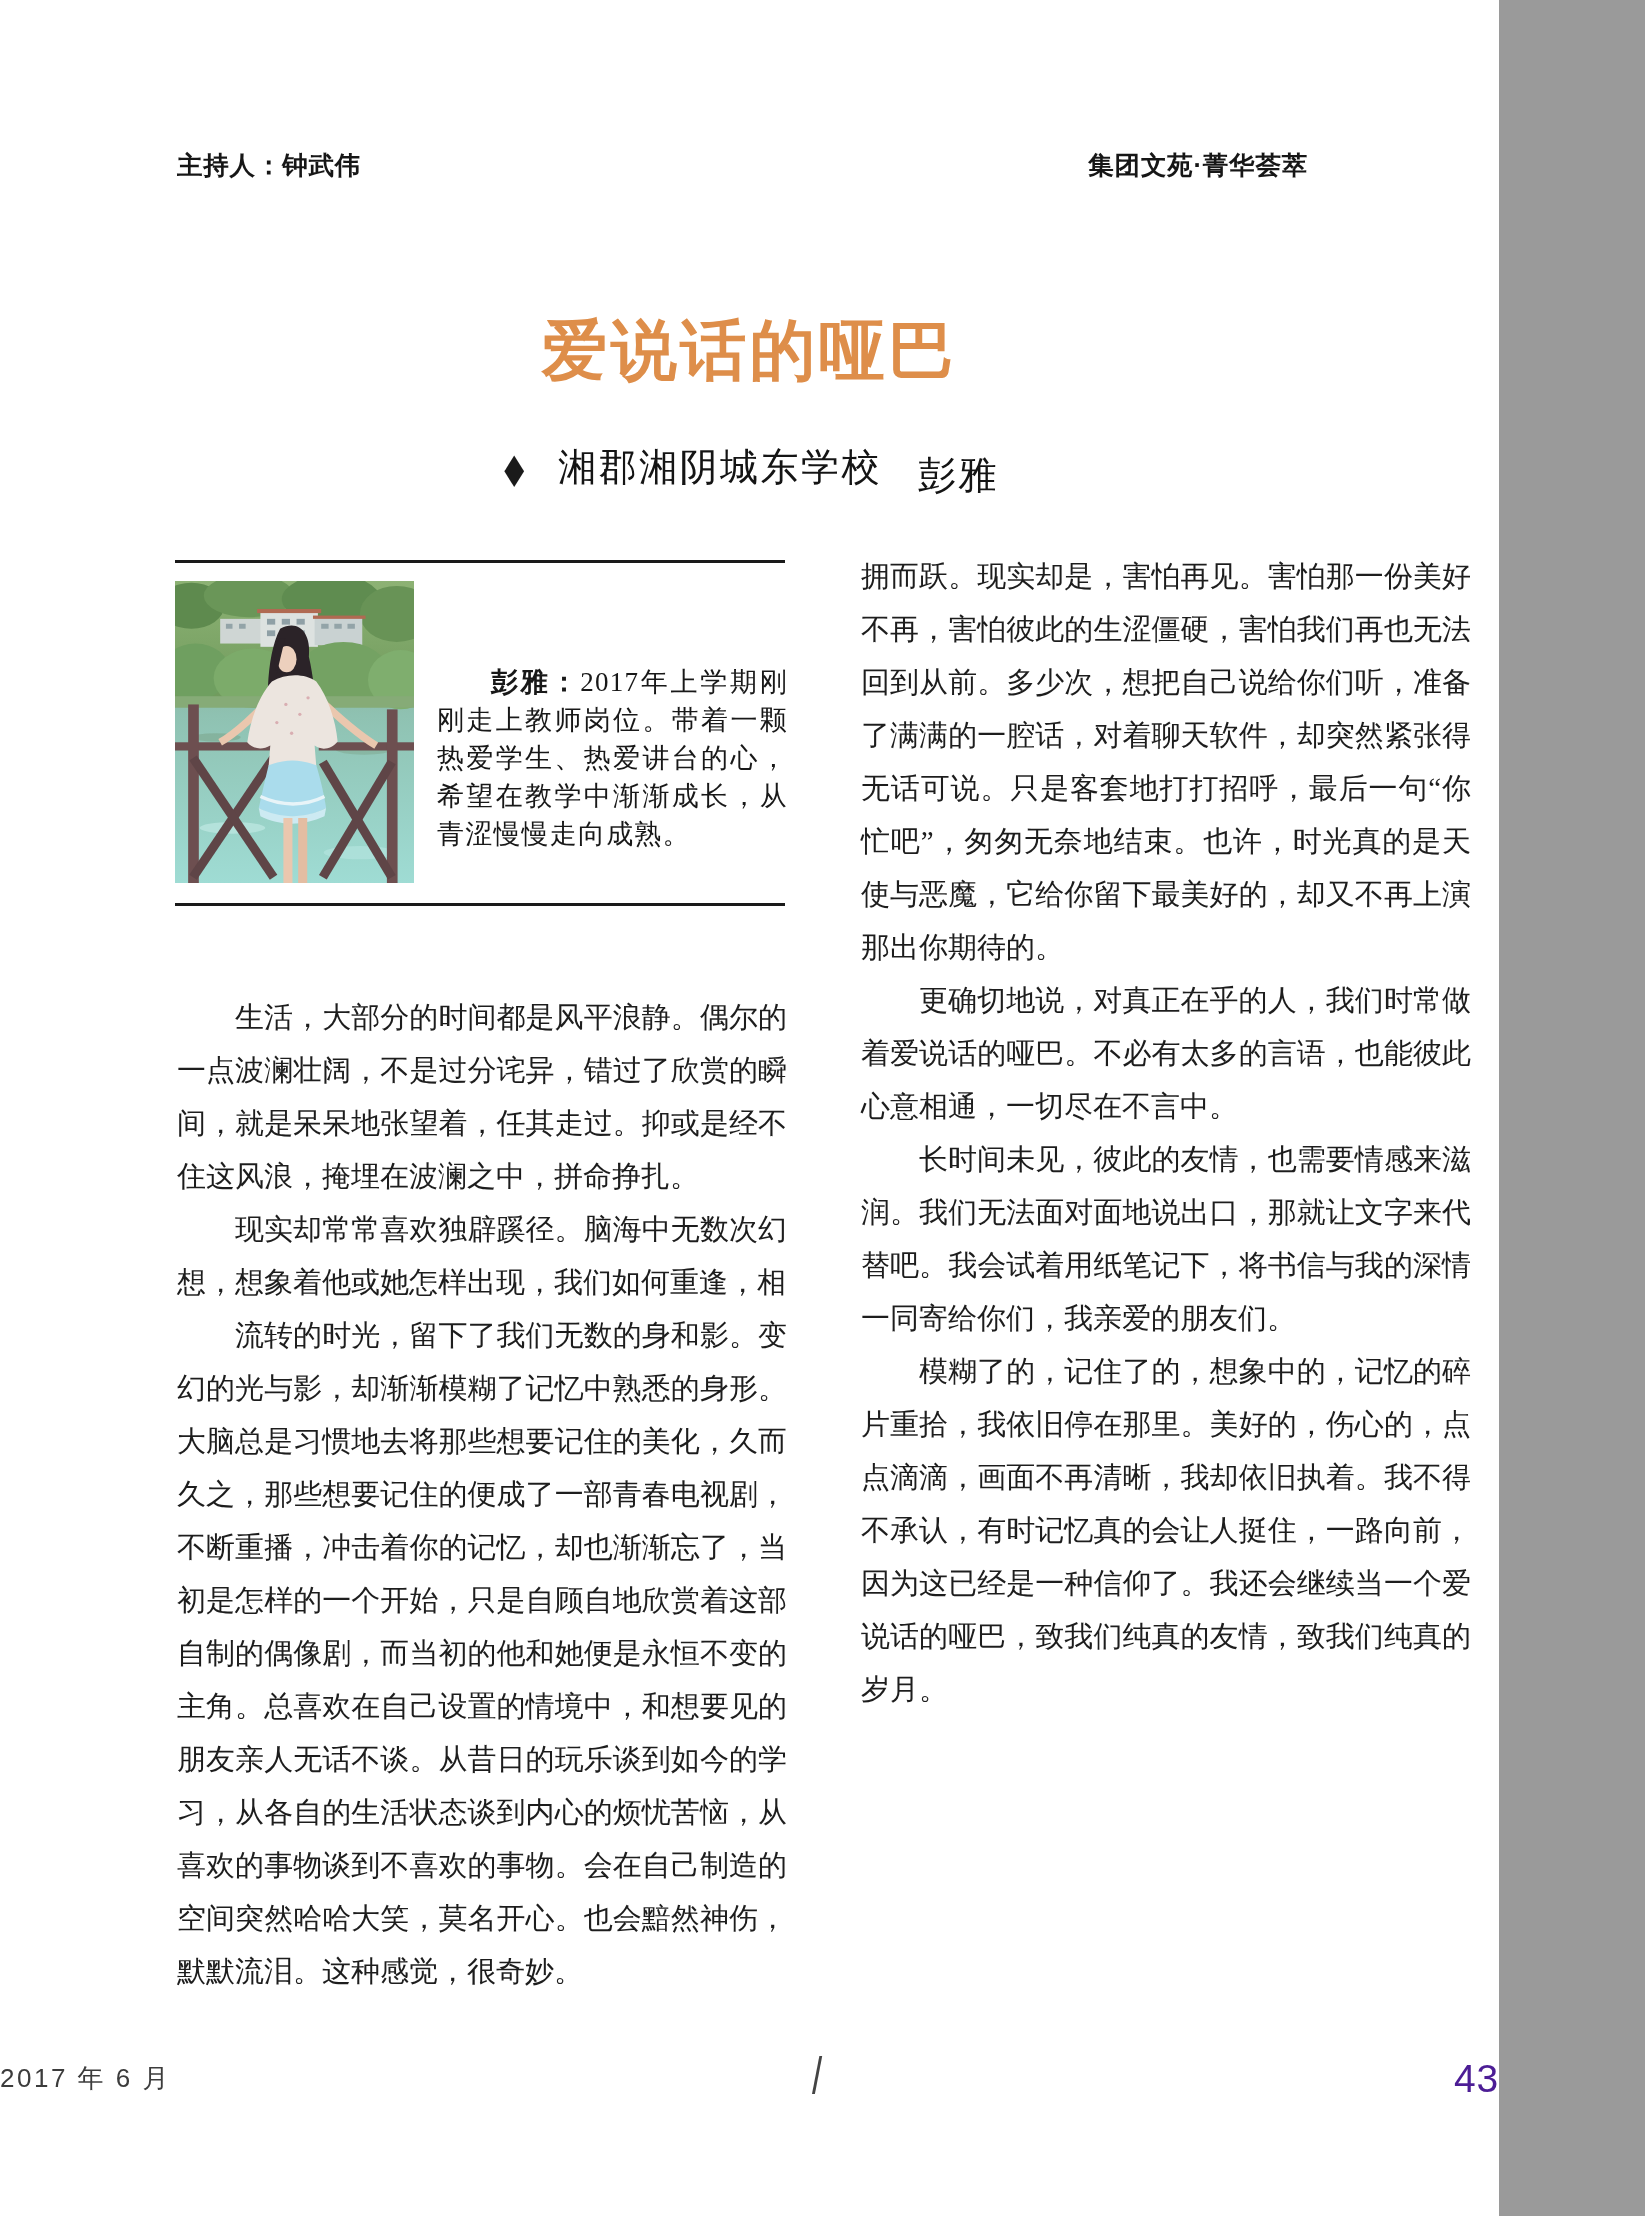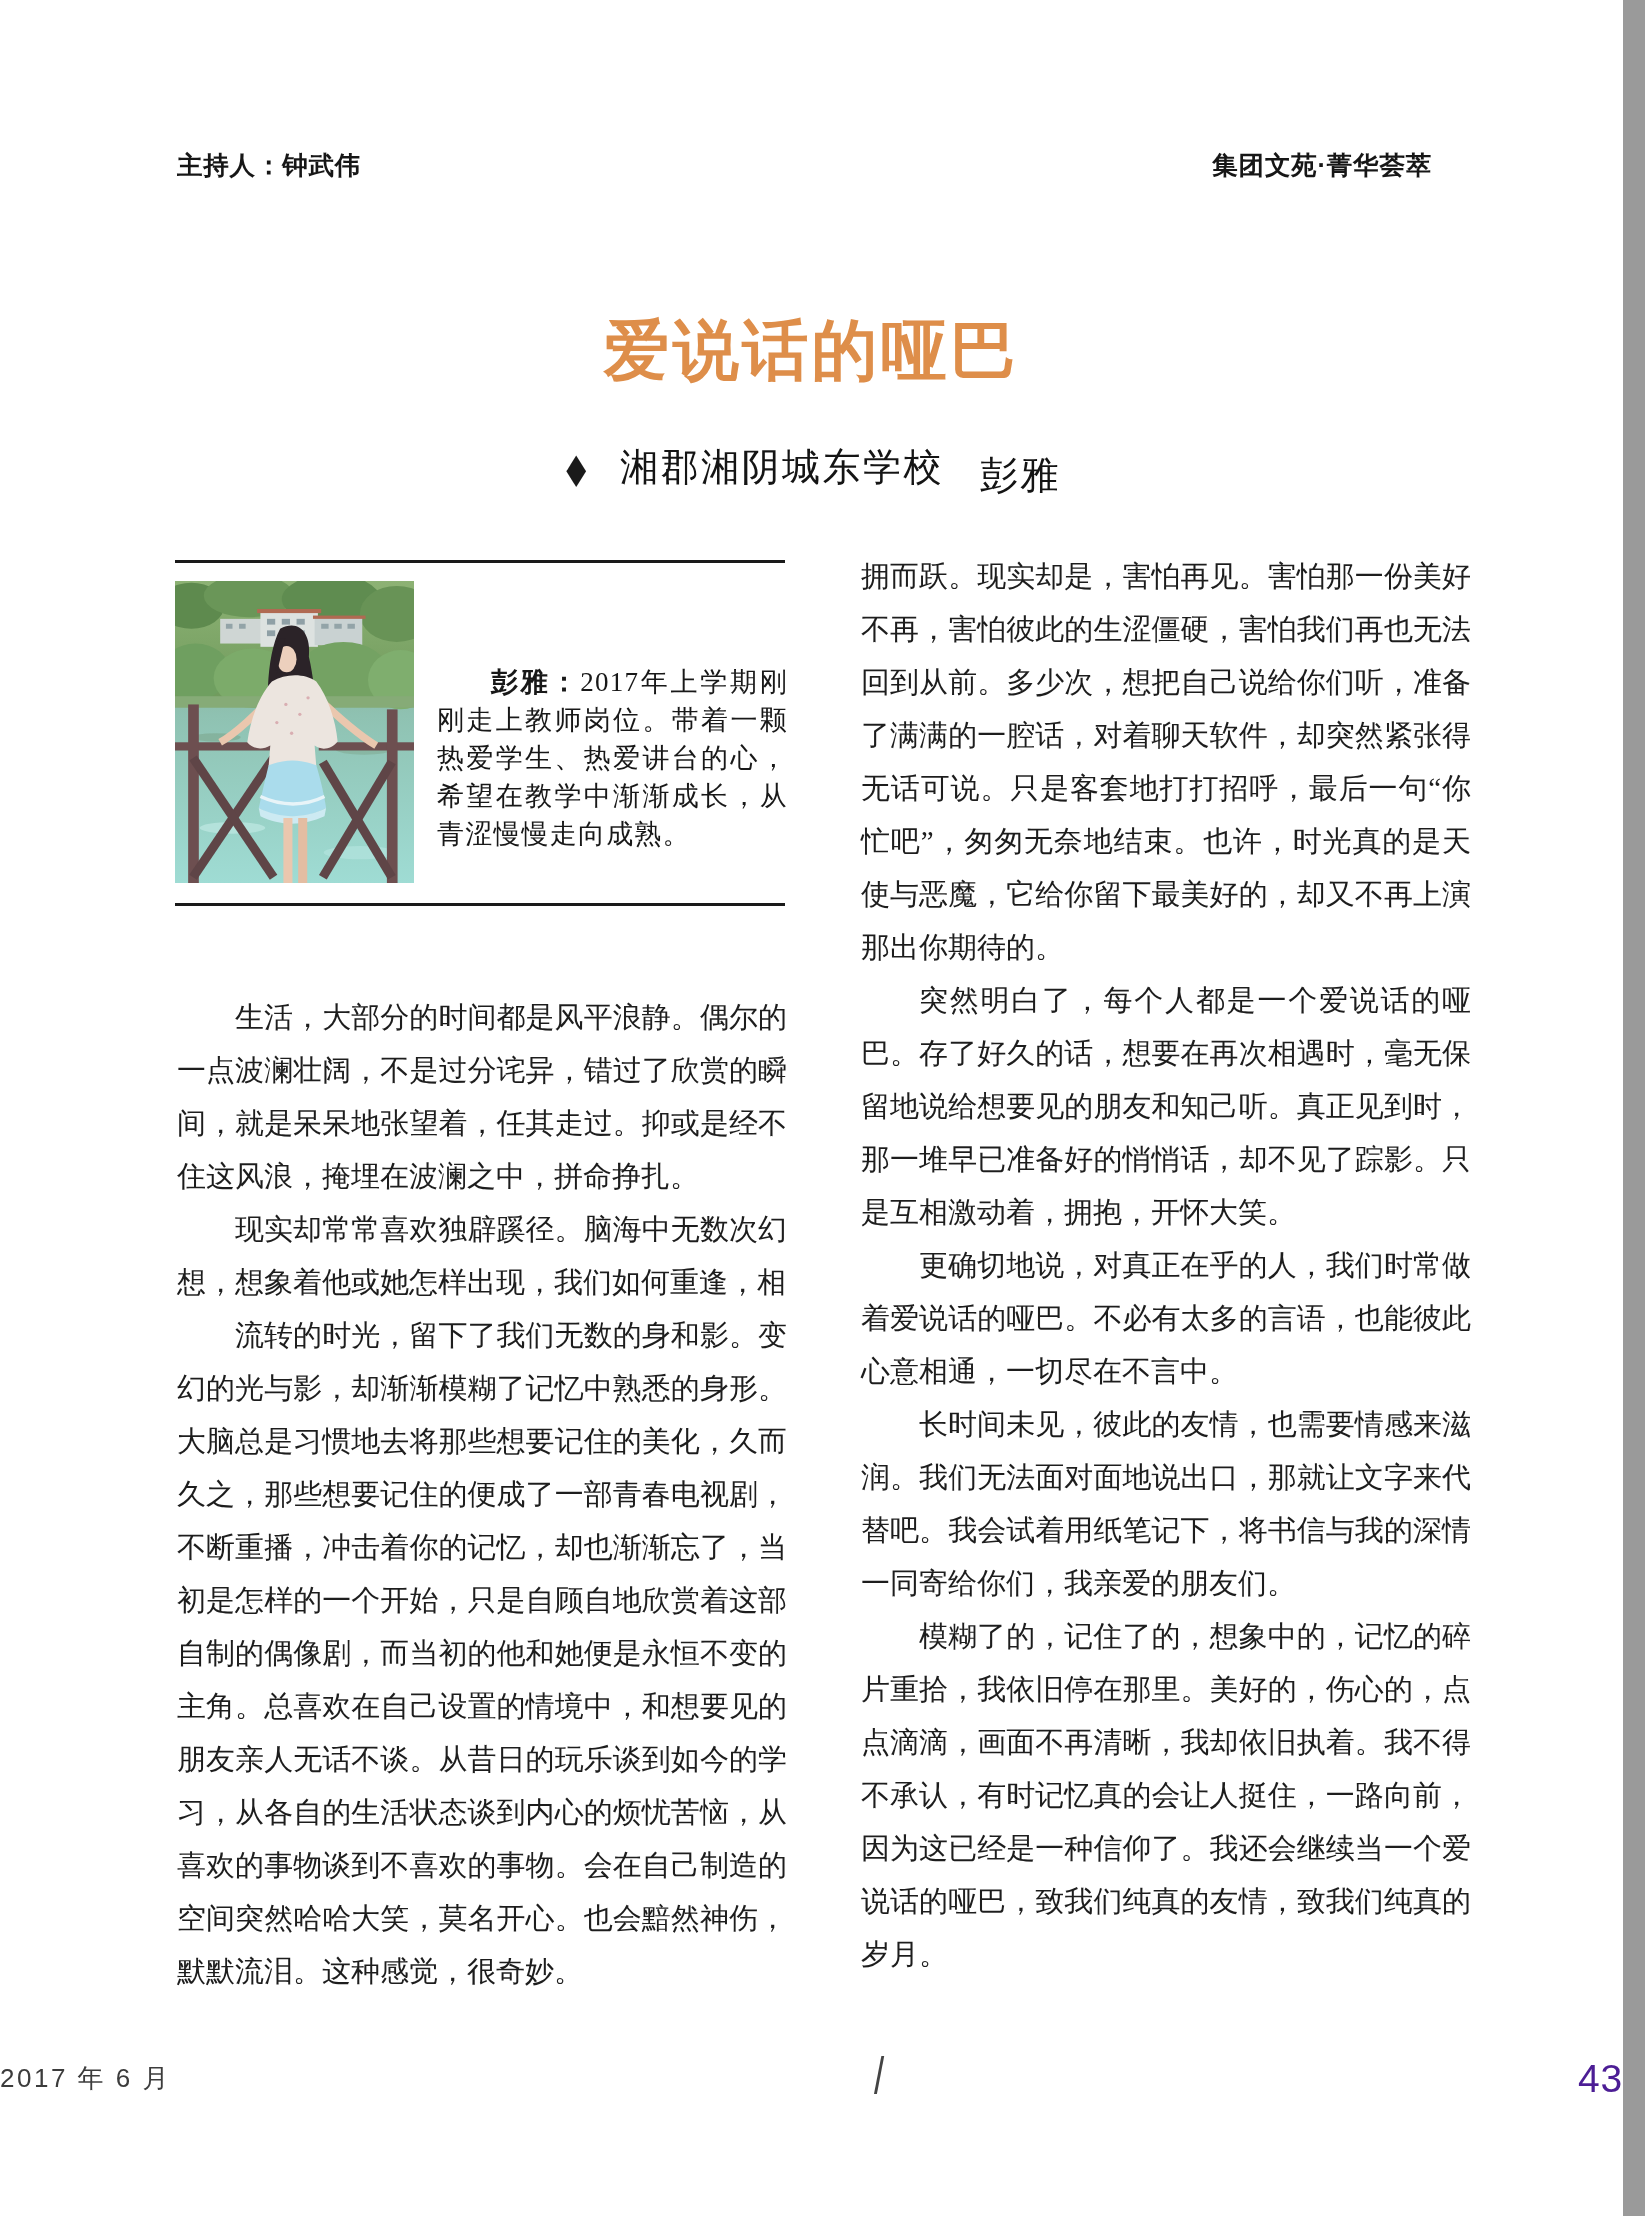--- a/index.html
+++ b/index.html
@@ -1,18 +1,18 @@
 <!DOCTYPE html>
 <html style="font-size:13px"><head>
 <meta charset="utf-8">
 <style>
   html,body{margin:0;padding:0;background:#9a9a9a;}
   .page{
     position:relative;
-    width:1623px;height:2216px;
+    width:1499px;height:2216px;
     background:#ffffff;
     overflow:hidden;
     font-family:"Liberation Serif","DejaVu Serif",serif;
     color:#1c1c1c;
   }
   
   .hdr{
     position:absolute;top:148px;
     font-family:"Liberation Sans","DejaVu Sans",sans-serif;
     font-weight:bold;font-size:25.5px;color:#161616;letter-spacing:0.8px;
@@ -187,21 +187,20 @@
   <div class="rule rule-bottom"></div>
 
   <div class="col col-left">
     <p>生活，大部分的时间都是风平浪静。偶尔的一点波澜壮阔，不是过分诧异，错过了欣赏的瞬间，就是呆呆地张望着，任其走过。抑或是经不住这风浪，掩埋在波澜之中，拼命挣扎。</p>
     <p>现实却常常喜欢独辟蹊径。脑海中无数次幻想，想象着他或她怎样出现，我们如何重逢，相</p>
     <p>流转的时光，留下了我们无数的身和影。变幻的光与影，却渐渐模糊了记忆中熟悉的身形。大脑总是习惯地去将那些想要记住的美化，久而久之，那些想要记住的便成了一部青春电视剧，不断重播，冲击着你的记忆，却也渐渐忘了，当初是怎样的一个开始，只是自顾自地欣赏着这部自制的偶像剧，而当初的他和她便是永恒不变的主角。总喜欢在自己设置的情境中，和想要见的朋友亲人无话不谈。从昔日的玩乐谈到如今的学习，从各自的生活状态谈到内心的烦忧苦恼，从喜欢的事物谈到不喜欢的事物。会在自己制造的空间突然哈哈大笑，莫名开心。也会黯然神伤，默默流泪。这种感觉，很奇妙。</p>
   </div>
 
   <div class="col col-right">
     <p class="no-indent">拥而跃。现实却是，害怕再见。害怕那一份美好不再，害怕彼此的生涩僵硬，害怕我们再也无法回到从前。多少次，想把自己说给你们听，准备了满满的一腔话，对着聊天软件，却突然紧张得无话可说。只是客套地打打招呼，最后一句“你忙吧”，匆匆无奈地结束。也许，时光真的是天使与恶魔，它给你留下最美好的，却又不再上演那出你期待的。</p>
-    <p>突然明白了，每个人都是一个爱说话的哑巴。存了好久的话，想要在再次相遇时，毫无保留地说给想要见的朋友和知己听。真正见到时，那一堆早已准备好的悄悄话，却不见了踪影。只是互相激动着，拥抱，开怀大笑。</p>
     <p>更确切地说，对真正在乎的人，我们时常做着爱说话的哑巴。不必有太多的言语，也能彼此心意相通，一切尽在不言中。</p>
     <p>长时间未见，彼此的友情，也需要情感来滋润。我们无法面对面地说出口，那就让文字来代替吧。我会试着用纸笔记下，将书信与我的深情一同寄给你们，我亲爱的朋友们。</p>
     <p>模糊了的，记住了的，想象中的，记忆的碎片重拾，我依旧停在那里。美好的，伤心的，点点滴滴，画面不再清晰，我却依旧执着。我不得不承认，有时记忆真的会让人挺住，一路向前，因为这已经是一种信仰了。我还会继续当一个爱说话的哑巴，致我们纯真的友情，致我们纯真的岁月。</p>
   </div>
 
   <div class="footer">
     <span class="date">2017 年 6 月</span>
     <span class="slash">/</span>
     <span class="pagenum">43</span>
   </div>

